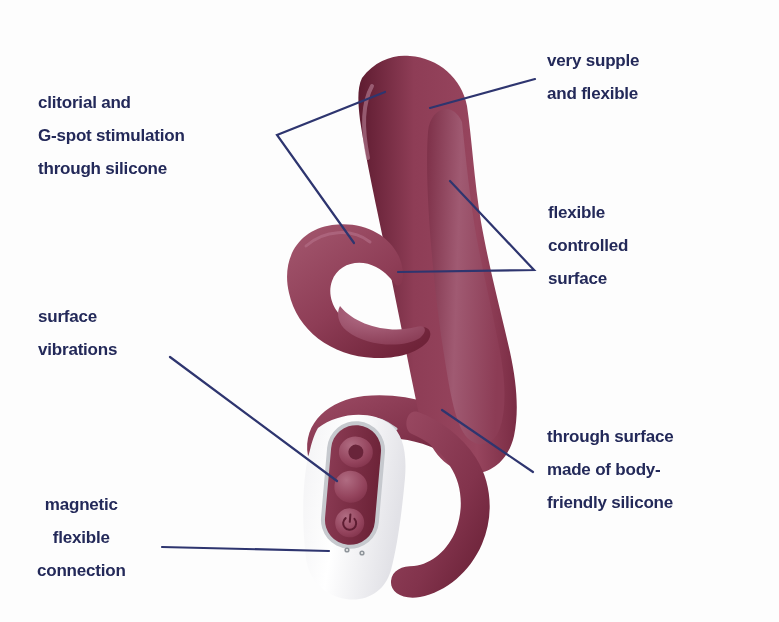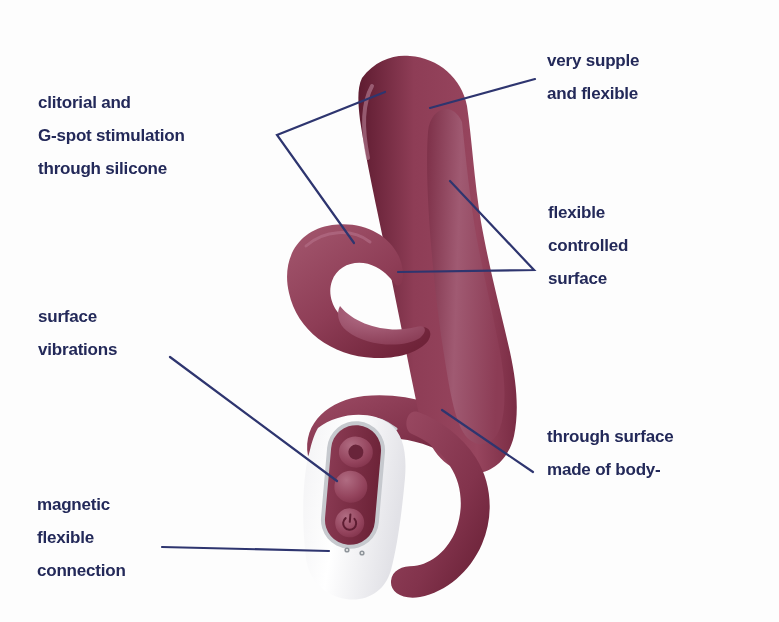--- a/index.html
+++ b/index.html
@@ -184,24 +184,25 @@
     <span>flexible</span>
     <span>controlled</span>
     <span>surface</span>
   </div>
 
   <div class="label" style="left:38px;top:300px;">
     <span>surface</span>
     <span>vibrations</span>
   </div>
 
-  <div class="label" style="left:37px;top:488px;">
+  <div class="label" style="left:37px;top:488px;text-align:center;">
     <span>magnetic</span>
     <span>flexible</span>
     <span>connection</span>
   </div>
 
   <div class="label" style="left:547px;top:420px;">
     <span>through surface</span>
     <span>made of body-</span>
+    <span>friendly silicone</span>
   </div>
 
 </div>
 
 </body></html>

